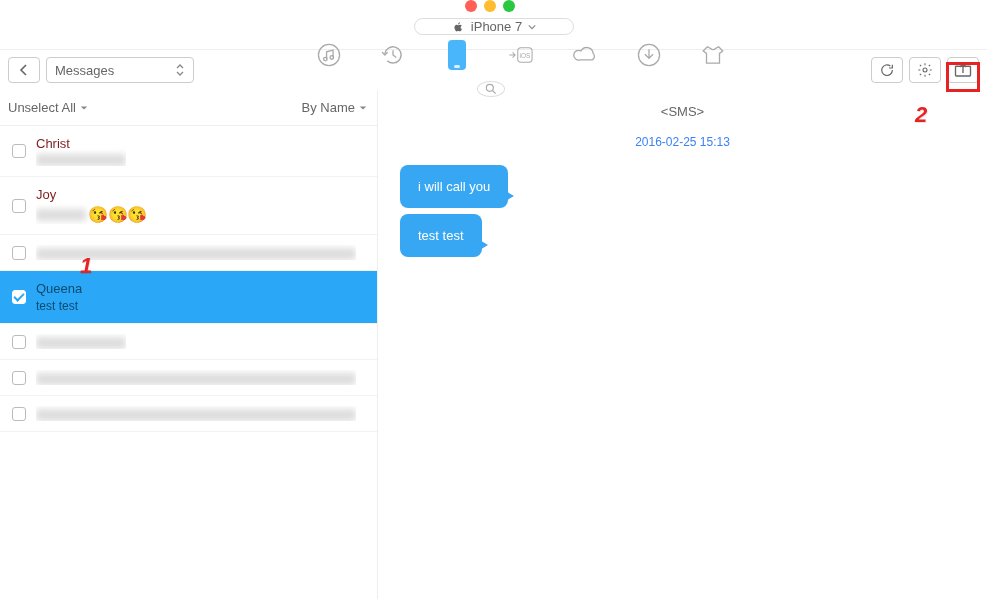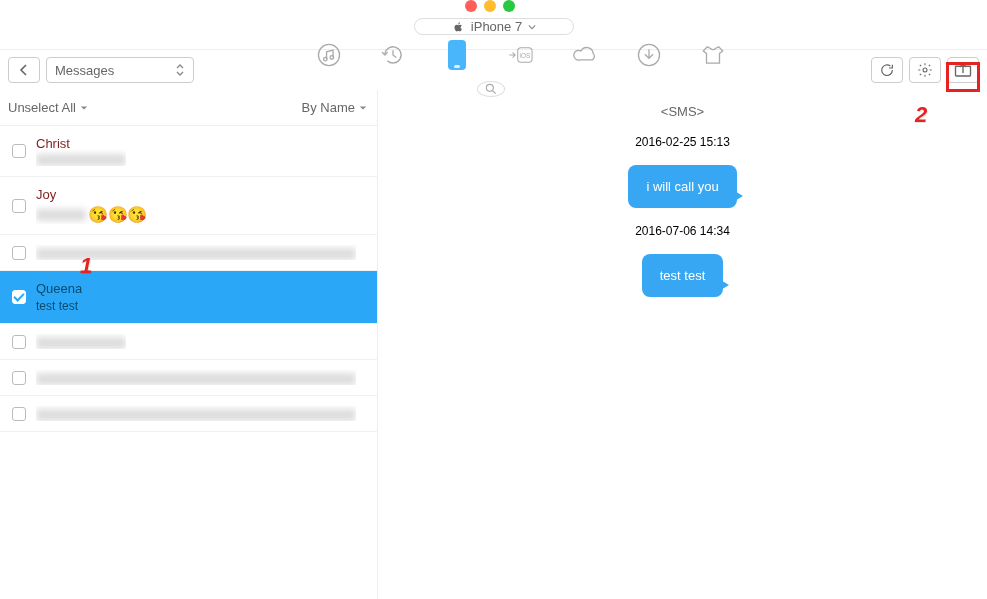--- a/index.html
+++ b/index.html
@@ -50,22 +50,22 @@
     .blur { filter: blur(3px); background: #ddd; color: transparent; height: 12px; border-radius: 2px; }
     .blur.w60 { width: 90px; }
     .blur.w300 { width: 320px; }
     .blur.w40 { width: 50px; }
     .blur.wname { width: 60px; height: 13px; }
     .blur.orange { background: #f5b54a; width: 28px; }
     .emoji { font-size: 16px; }
 
     .detail { flex: 1; padding: 14px 22px; position: relative; }
     .sms-title { text-align: center; font-size: 13px; color: #666; margin-bottom: 16px; }
-    .timestamp { text-align: center; font-size: 12px; color: #000000; margin: 16px 0; }
-    .bubble-row { display: flex; justify-content: center; margin: 6px 8px; }
+    .timestamp { text-align: center; font-size: 12px; color: #3b82f6; margin: 16px 0; }
+    .bubble-row { display: flex; justify-content: flex-start; margin: 6px 0; }
     .bubble { background: #37a7f4; color: #fff; font-size: 13px; padding: 14px 18px; border-radius: 8px; max-width: 260px; position: relative; }
     .bubble::after { content: ""; position: absolute; right: -6px; bottom: 6px; width: 0; height: 0; border-top: 6px solid transparent; border-left: 10px solid #37a7f4; border-bottom: 6px solid transparent; }
 
     .annot { position: absolute; font-size: 22px; font-weight: 700; font-style: italic; color: #e62222; text-shadow: 1px 1px 0 rgba(0,0,0,.1); }
 
     svg { overflow: visible; }
   </style>
 </head>
 <body>
 
@@ -266,18 +266,17 @@
       </div>
     </div>
   </div>
 
   <div class="detail">
     <div class="sms-title">&lt;SMS&gt;</div>
     <div class="timestamp">2016-02-25 15:13</div>
     <div class="bubble-row">
       <div class="bubble">i will call you</div>
     </div>
-    <div class="timestamp">2016-07-06 14:34</div>
     <div class="bubble-row">
       <div class="bubble">test test</div>
     </div>
   </div>
 </div>
 
 </body></html>

